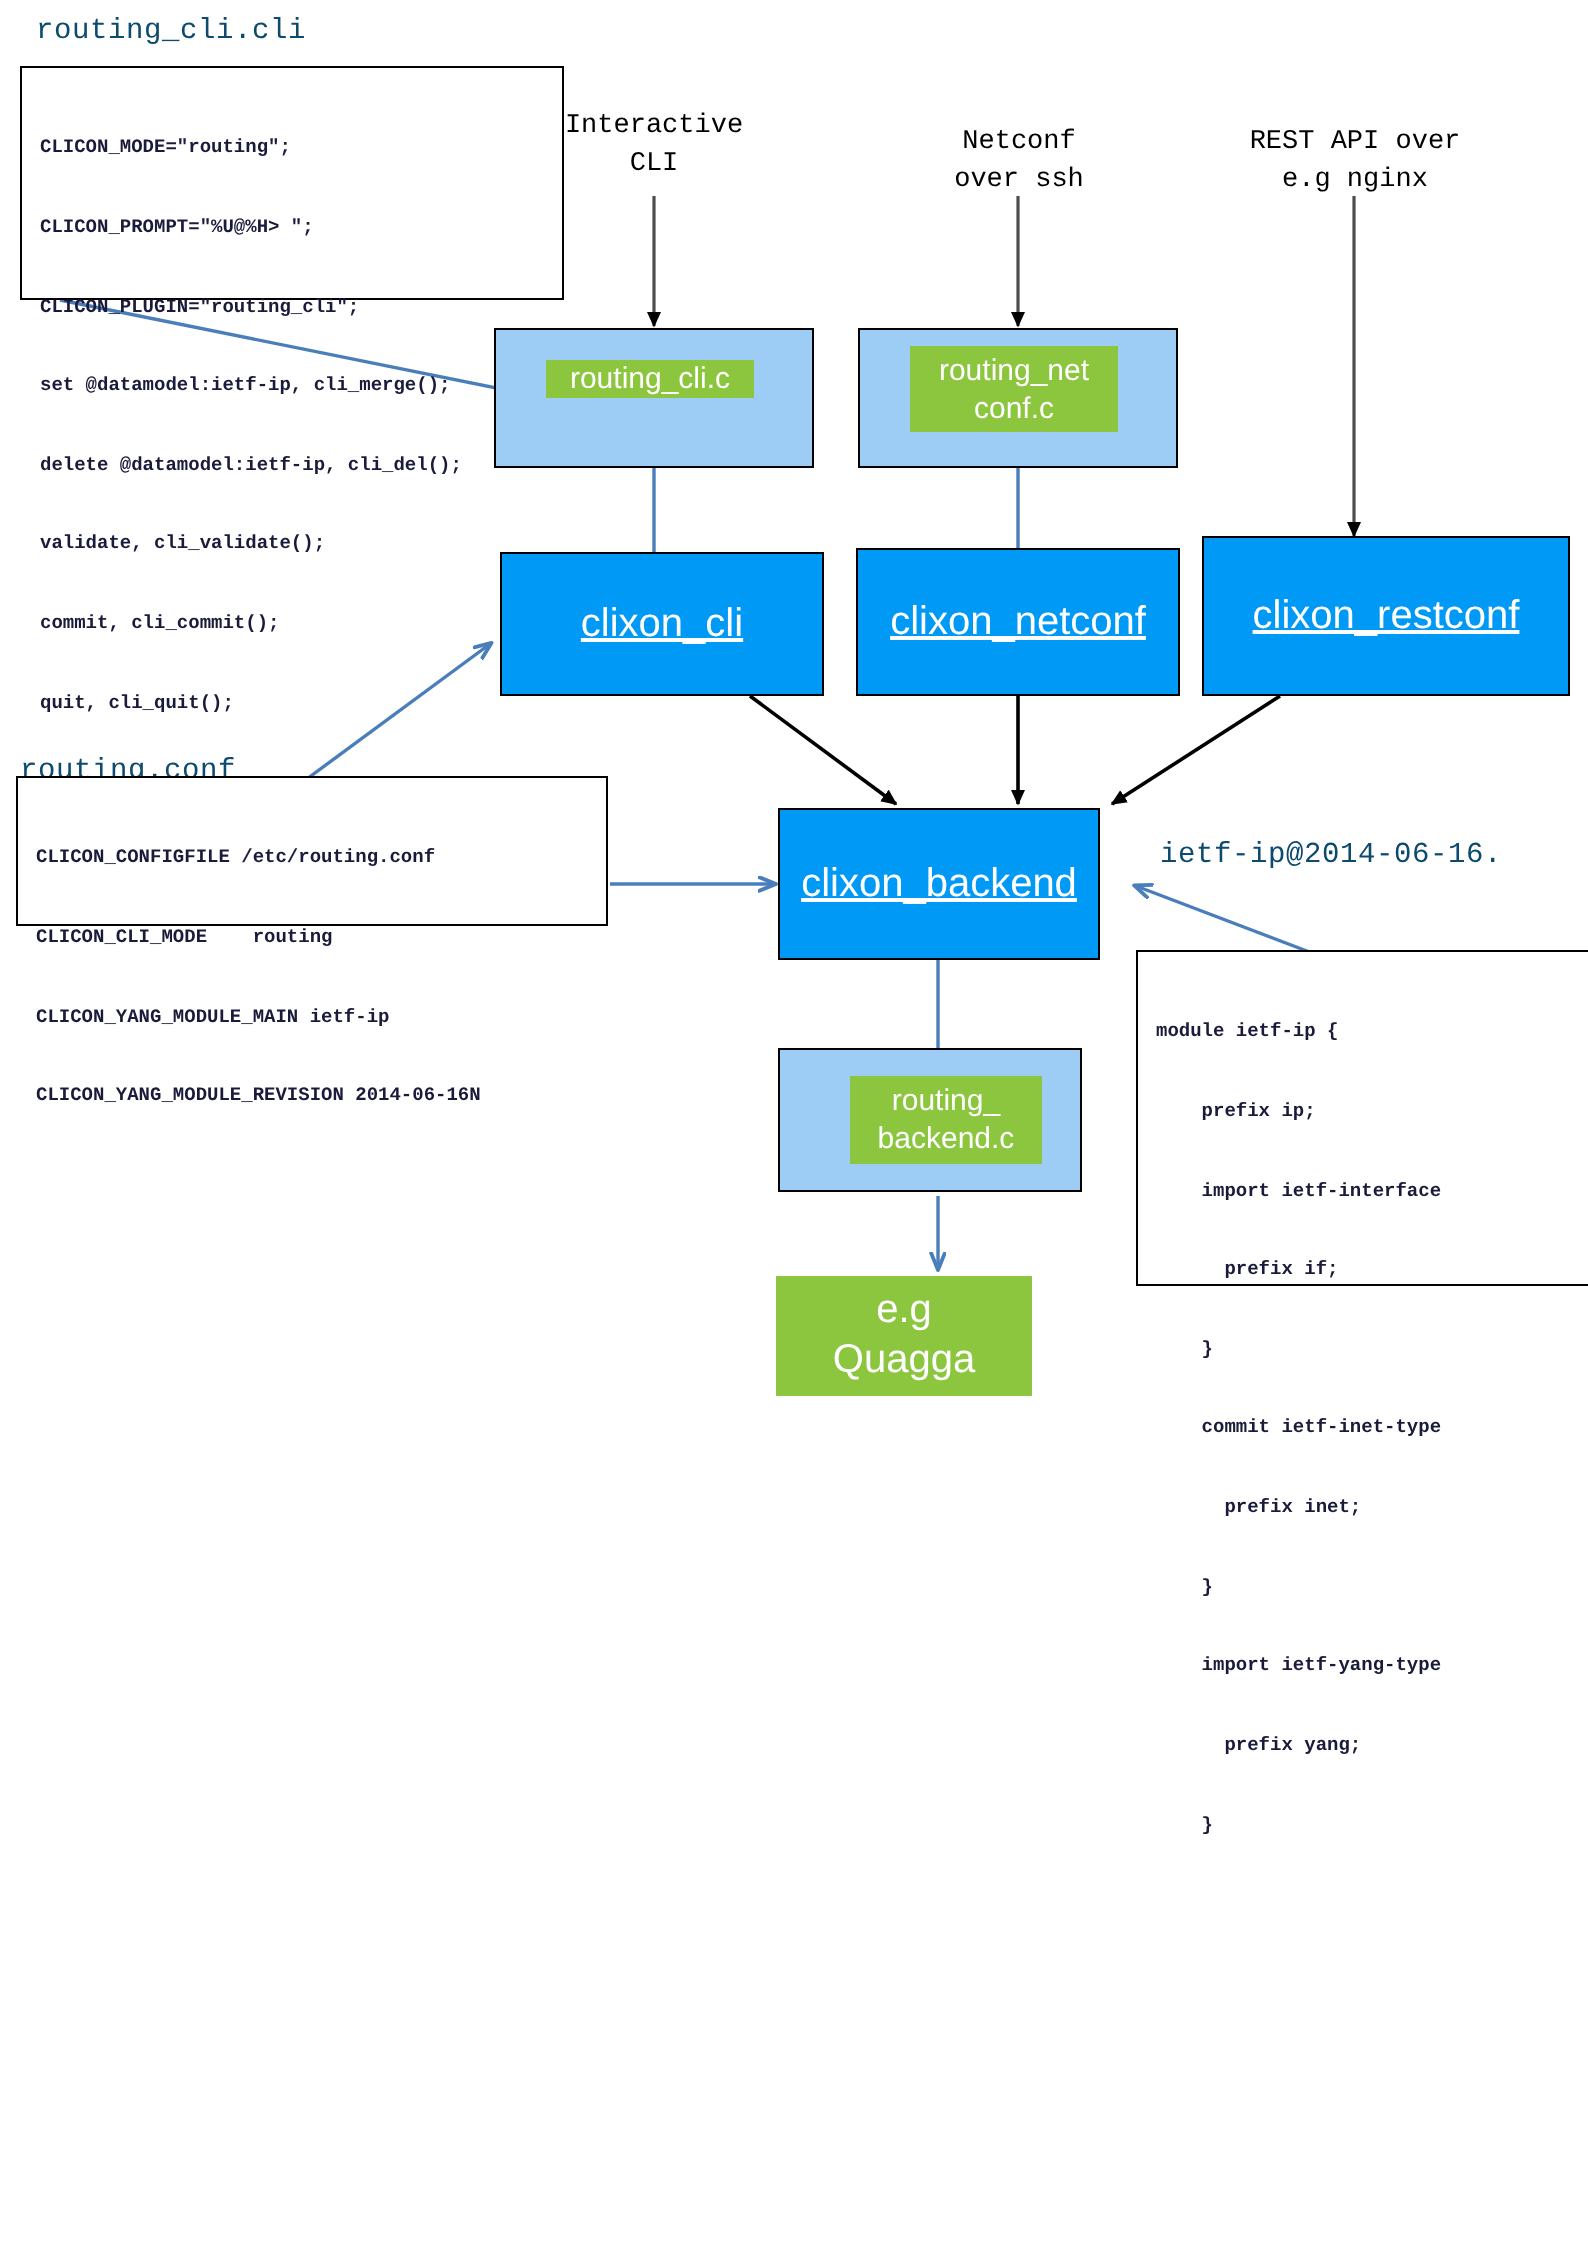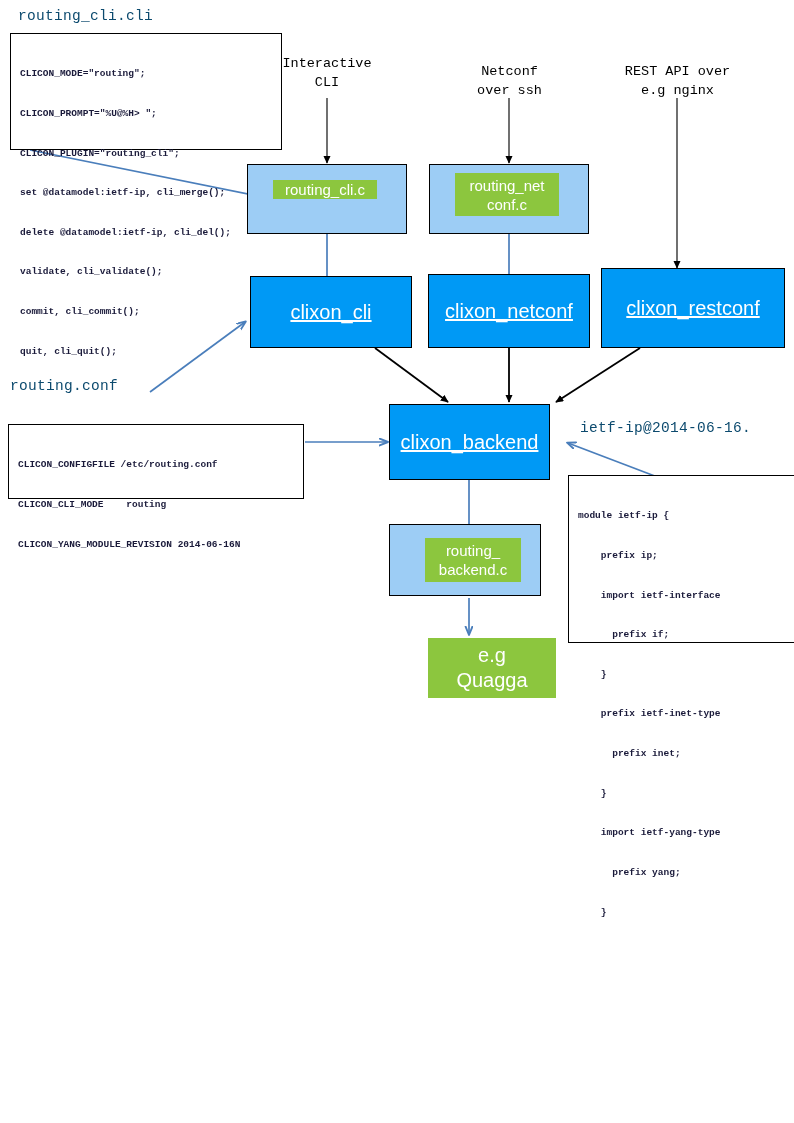--- a/index.html
+++ b/index.html
@@ -176,44 +176,45 @@
 conf.c</div>
 
   <div class="abs procbox" style="left:250px; top:276px; width:162px; height:72px;">clixon_cli</div>
 
   <div class="abs procbox" style="left:428px; top:274px; width:162px; height:74px;">clixon_netconf</div>
 
   <div class="abs procbox" style="left:601px; top:268px; width:184px; height:80px;">clixon_restconf</div>
 
   <div class="abs filecap" style="left:10px; top:378px;">routing.conf</div>
 
-  <div class="abs codebox" style="left:8px; top:424px; width:296px; height:75px;">
+  <div class="abs codebox" style="left:8px; top:388px; width:296px; height:75px;">
     <span class="ln">CLICON_CONFIGFILE /etc/routing.conf</span>
     <span class="ln">CLICON_CLI_MODE    routing</span>
+    <span class="ln">CLICON_YANG_MODULE_MAIN ietf-ip</span>
     <span class="ln">CLICON_YANG_MODULE_REVISION 2014-06-16N</span>
   </div>
 
   <div class="abs procbox" style="left:389px; top:404px; width:161px; height:76px;">clixon_backend</div>
 
   <div class="abs panelbox" style="left:389px; top:524px; width:152px; height:72px;"></div>
   <div class="abs plugbox" style="left:425px; top:538px; width:96px; height:44px;">routing_
 backend.c</div>
 
-  <div class="abs greenbox" style="left:428px; top:638px; width:128px; height:60px;">e.g
+  <div class="abs greenbox" style="left:388px; top:638px; width:128px; height:60px;">e.g
 Quagga</div>
 
   <div class="abs filecap" style="left:580px; top:420px;">ietf-ip@2014-06-16.</div>
 
   <div class="abs codebox" style="left:568px; top:475px; width:235px; height:168px;">
     <span class="ln">module ietf-ip {</span>
     <span class="ln">    prefix ip;</span>
     <span class="ln">    import ietf-interface</span>
     <span class="ln">      prefix if;</span>
     <span class="ln">    }</span>
-    <span class="ln">    prefix ietf-inet-type</span>
+    <span class="ln">    commit ietf-inet-type</span>
     <span class="ln">      prefix inet;</span>
     <span class="ln">    }</span>
     <span class="ln">    import ietf-yang-type</span>
     <span class="ln">      prefix yang;</span>
     <span class="ln">    }</span>
   </div>
 
 </div>
 
 </body></html>

